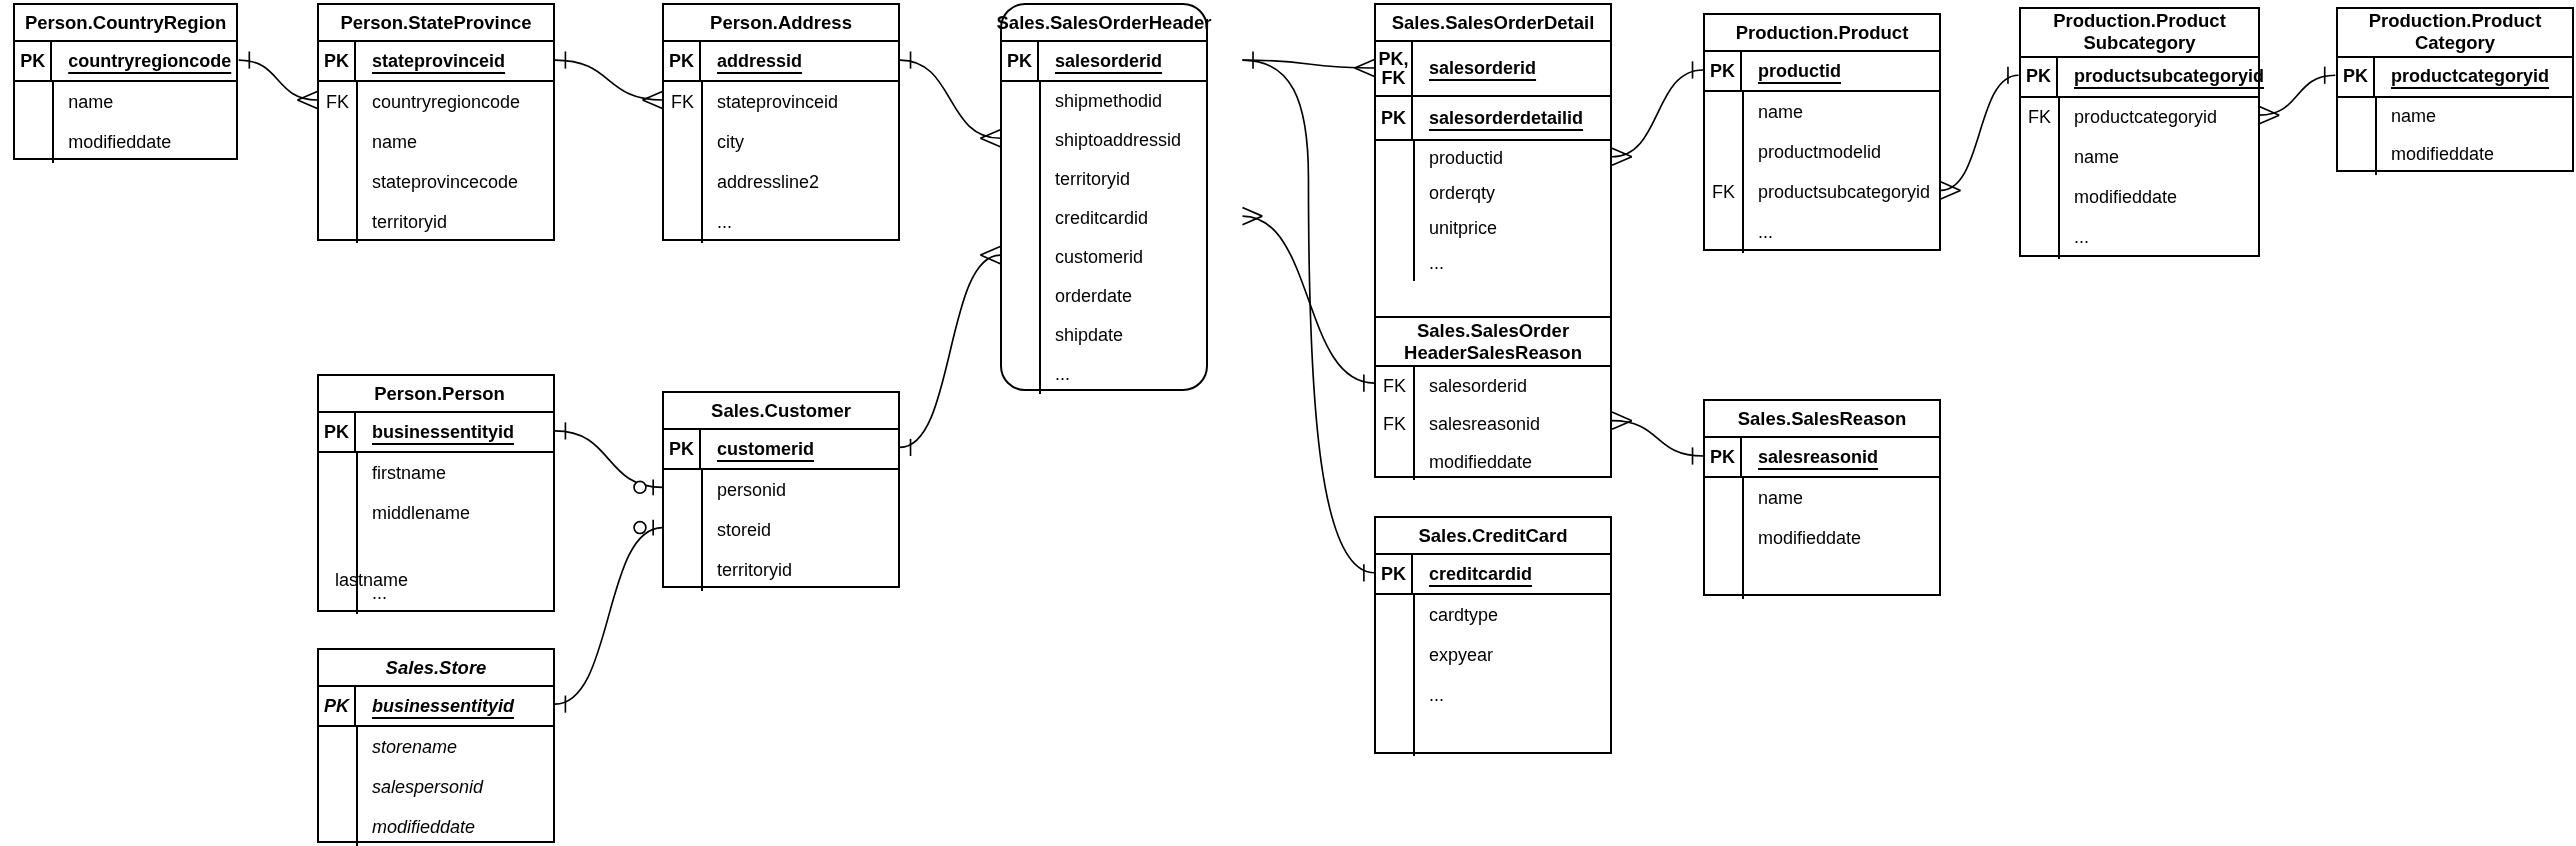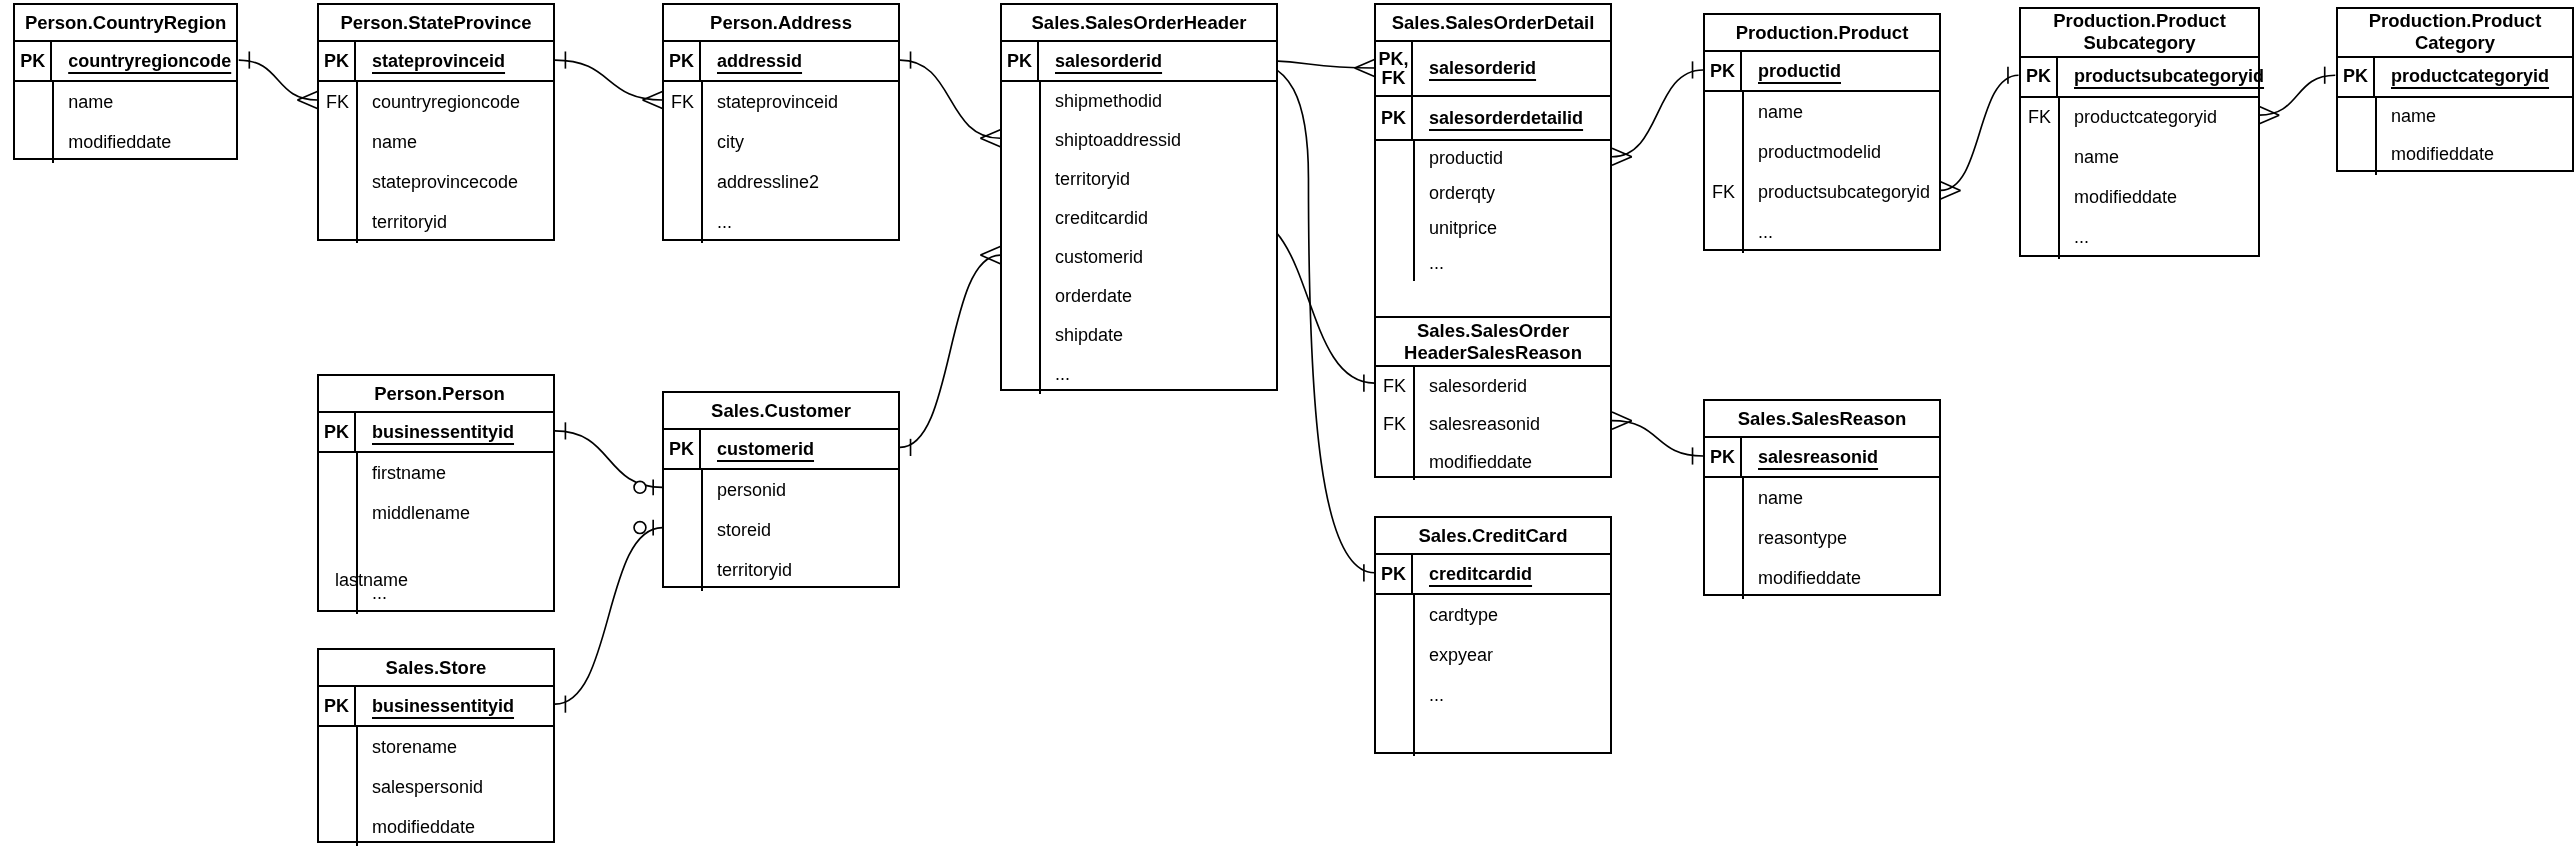--- a/index.html
+++ b/index.html
@@ -168,21 +168,21 @@
         <div class="er-bodyrow" style="height: 40px;">
           <div class="er-keycell"></div>
           <div class="er-attrcell">addressline2</div>
         </div>
         <div class="er-bodyrow" style="height: 40px;">
           <div class="er-keycell"></div>
           <div class="er-attrcell">...</div>
         </div>
       </div>
     </div>
-    <div class="er-table" style="left: 1000px; top: 3.3px; width: 278px; height: 388px;">
+    <div class="er-table" style="left: 1000px; top: 3.3px; width: 208px; height: 388px; border-radius: 25px;">
       <div class="er-title" style="height: 37px;">
         <div>Sales.SalesOrderHeader</div>
       </div>
       <div class="er-keyrow" style="height: 40px;">
         <div class="er-keycell bold">PK</div>
         <div class="er-attrcell pk">salesorderid</div>
       </div>
       <div class="er-body" style="height: 312px;">
         <div class="er-gutterline"></div>
         <div class="er-bodyrow" style="height: 39px;">
@@ -375,21 +375,21 @@
         <div class="er-bodyrow" style="height: 40px;">
           <div class="er-keycell"></div>
           <div class="er-attrcell">storeid</div>
         </div>
         <div class="er-bodyrow" style="height: 40px;">
           <div class="er-keycell"></div>
           <div class="er-attrcell">territoryid</div>
         </div>
       </div>
     </div>
-    <div class="er-table" style="left: 317px; top: 648px; width: 238px; height: 195px;">
+    <div class="er-table" style="left: 317px; top: 648px; width: 238px; height: 195px; font-style: italic;">
       <div class="er-title" style="height: 37px;">
         <div>Sales.Store</div>
       </div>
       <div class="er-keyrow" style="height: 40px;">
         <div class="er-keycell bold">PK</div>
         <div class="er-attrcell pk">businessentityid</div>
       </div>
       <div class="er-body" style="height: 119px;">
         <div class="er-gutterline"></div>
         <div class="er-bodyrow" style="height: 40px;">
@@ -436,24 +436,20 @@
         <div class="er-attrcell pk">salesreasonid</div>
       </div>
       <div class="er-body" style="height: 121px;">
         <div class="er-gutterline"></div>
         <div class="er-bodyrow" style="height: 40px;">
           <div class="er-keycell"></div>
           <div class="er-attrcell">name</div>
         </div>
         <div class="er-bodyrow" style="height: 40px;">
           <div class="er-keycell"></div>
-          <div class="er-attrcell">reasontype</div>
-        </div>
-        <div class="er-bodyrow" style="height: 40px;">
-          <div class="er-keycell"></div>
           <div class="er-attrcell">modifieddate</div>
         </div>
       </div>
     </div>
     <div class="er-table" style="left: 1374px; top: 516px; width: 238px; height: 238px;">
       <div class="er-title" style="height: 37px;">
         <div>Sales.CreditCard</div>
       </div>
       <div class="er-keyrow" style="height: 40px;">
         <div class="er-keycell bold">PK</div>

